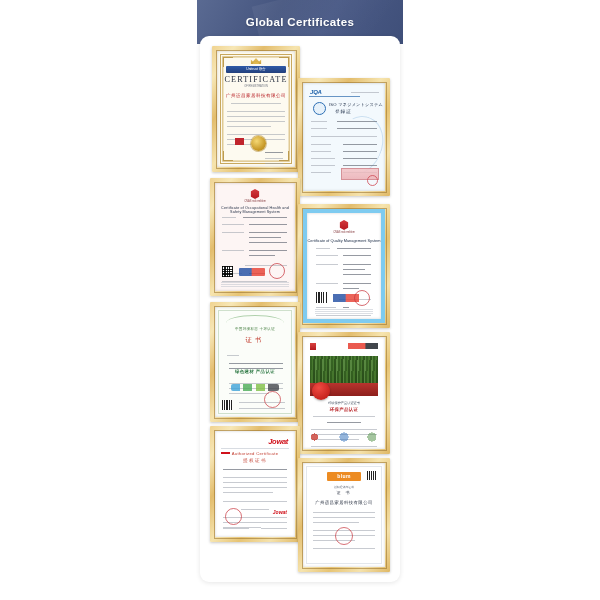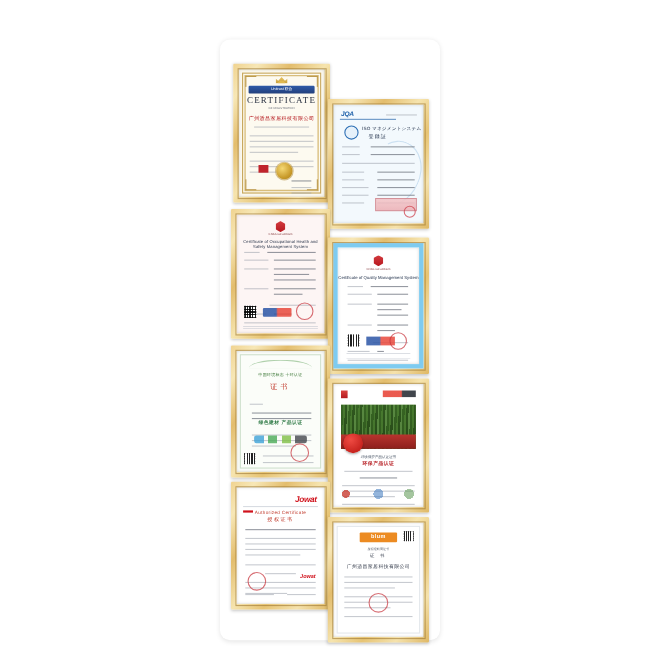--- a/index.html
+++ b/index.html
@@ -69,21 +69,21 @@
     top: 36px;
     width: 200px;
     height: 546px;
     background: #ffffff;
     border-radius: 9px;
     box-shadow: 0 1px 5px rgba(0,0,0,.10);
   }
 
   .cert-area {
     position: absolute;
-    left: 0; top: 12px;
+    left: 0; top: 0;
     width: 200px;
     height: 546px;
   }
 
   
   .frame {
     position: absolute;
     background:
       linear-gradient(125deg,
         #f0d390 0%, #f7e7b6 13%, #e3bd6d 30%,
@@ -327,20 +327,23 @@
   .c8 .stamp { position:absolute; left:50%; transform:translateX(-50%); bottom:22px;
     width:16px; height:16px; border-radius:50%; border:1.2px solid #c8353d; opacity:.7;}
   .c8 .foot { position:absolute; left:0; right:0; bottom:8px; text-align:center;
     font-size:2.6px; color:#7a828f;}
 </style>
 </head>
 <body>
 
 <div id="app">
 
+  <div class="banner">
+    <span class="banner-title">Global Certificates</span>
+  </div>
 
   <div class="card">
     <div class="cert-area">
 
       <div class="frame c1" style="left:12px; top:10px; width:88px; height:126px;">
         <div class="inner-bevel"></div>
         <div class="doc">
           <div class="orn"></div>
           <div class="corner" style="left:6px;top:6px;border-right:none;border-bottom:none;"></div>
           <div class="corner" style="right:6px;top:6px;border-left:none;border-bottom:none;"></div>

